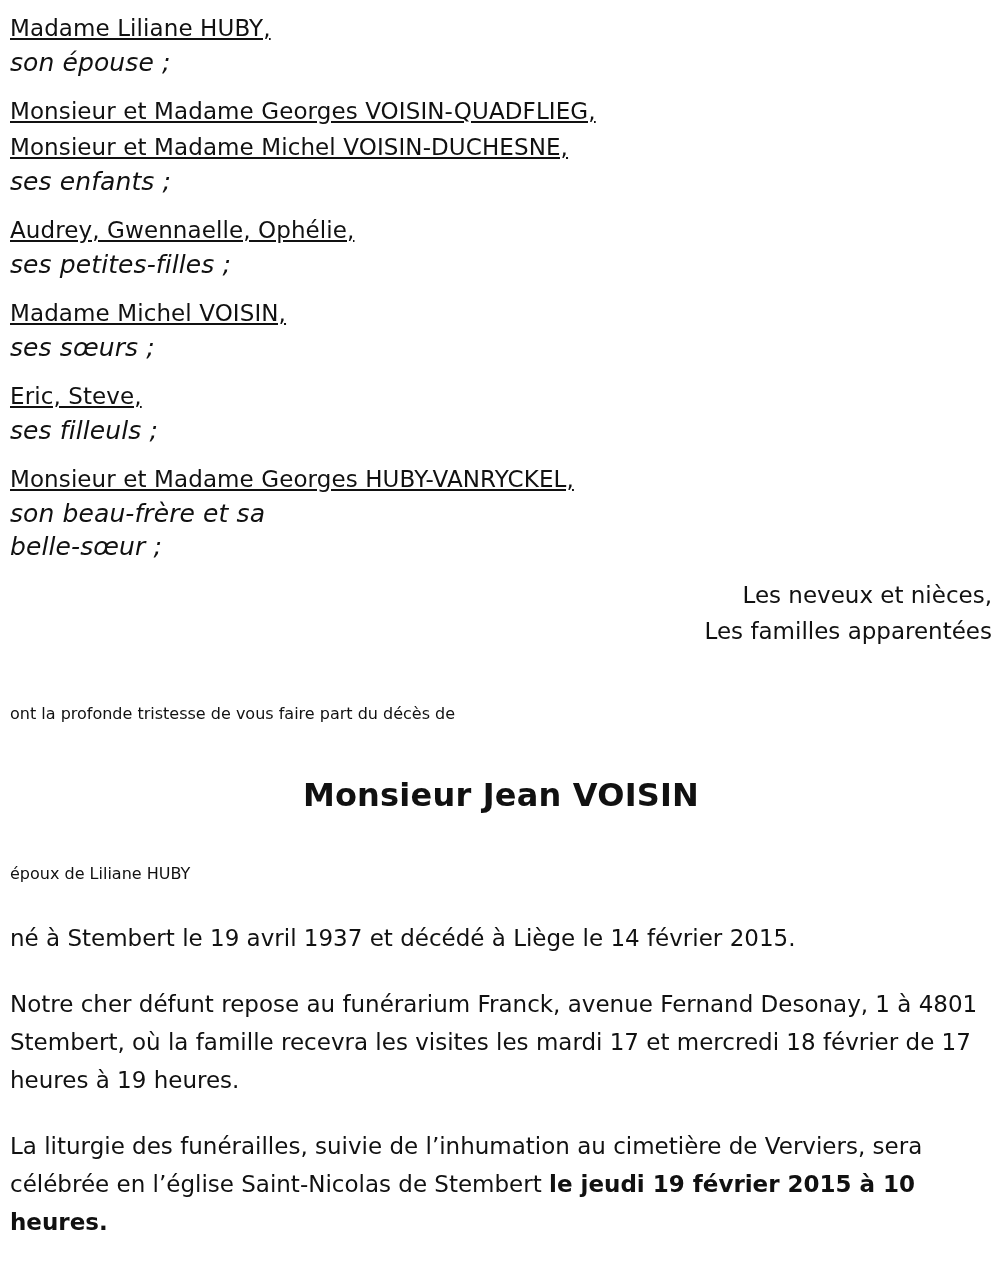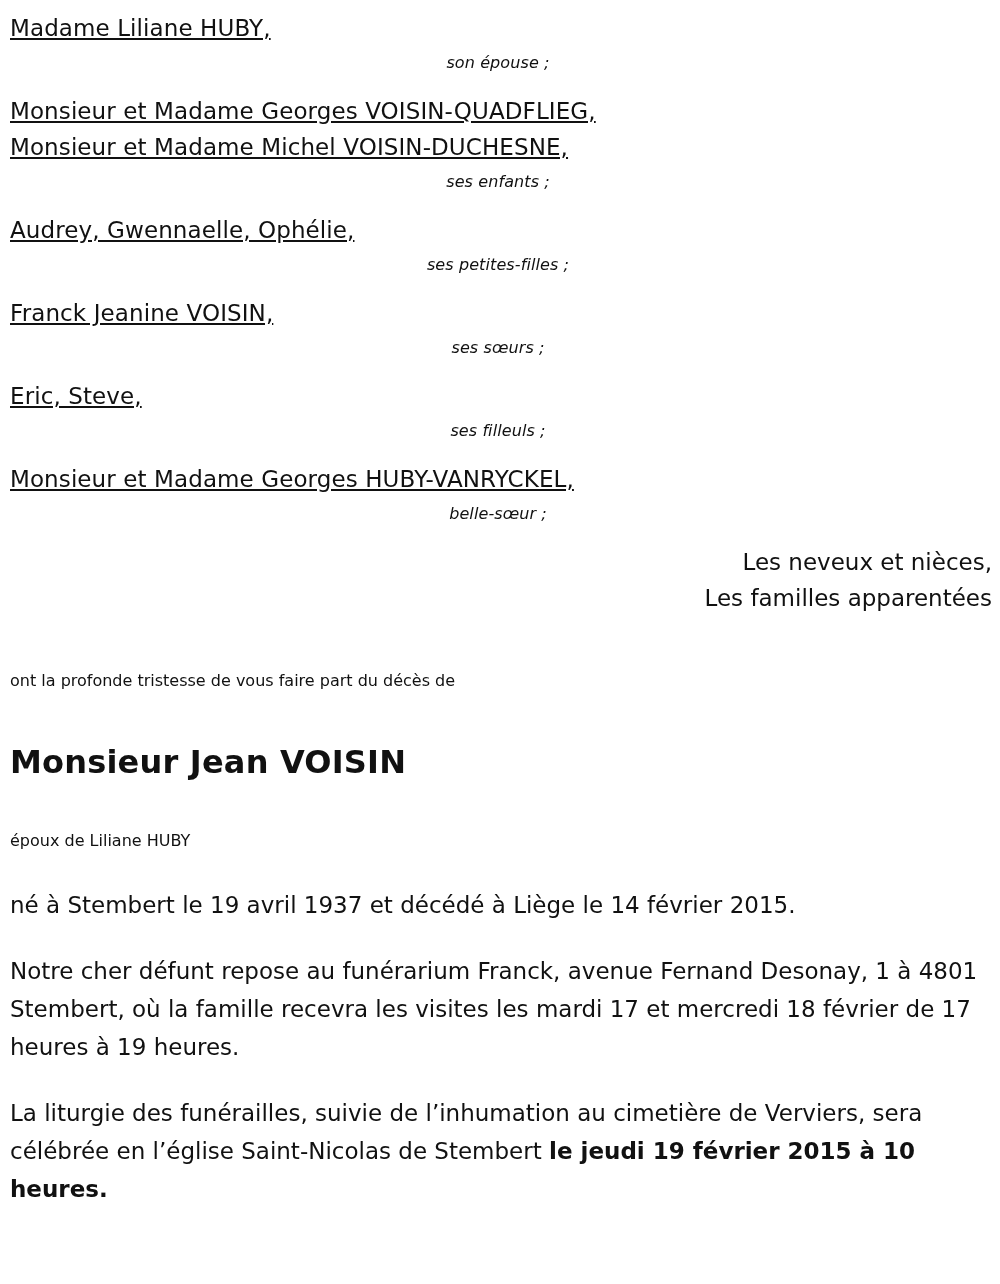--- a/index.html
+++ b/index.html
@@ -30,23 +30,23 @@
     line-height: 36px;
     letter-spacing: 0.1px;
     white-space: nowrap;
     text-decoration: underline;
   }
   .name-line {
     display: block;
   }
   .relation {
     display: block;
-    text-align: center;
+    text-align: left;
     font-style: italic;
-    font-size: 16px;
+    font-size: 25px;
     line-height: 33px;
     padding-right: 6px;
     letter-spacing: 0.1px;
   }
   .relation .rel-line {
     display: block;
   }
 
   
   .plain-names {
@@ -66,20 +66,21 @@
     margin: 48px 0 0 0;
   }
 
   
   .deceased {
     font-size: 32px;
     font-weight: bold;
     line-height: 40px;
     margin: 44px 0 0 0;
     letter-spacing: 0.2px;
+    text-align: center;
   }
 
   
   .spouse {
     font-size: 16px;
     line-height: 34px;
     margin: 42px 0 0 0;
   }
 
   
@@ -126,41 +127,42 @@
       <div class="names">
         <span class="name-line">Audrey, Gwennaelle, Ophélie,</span>
       </div>
       <div class="relation">
         <span class="rel-line">ses petites-filles ;</span>
       </div>
     </div>
 
     <div class="relblock">
       <div class="names">
-        <span class="name-line">Franck Jeanine VOISIN,</span>
+        <span class="name-line">Madame Michel VOISIN,</span>
       </div>
       <div class="relation">
         <span class="rel-line">ses sœurs ;</span>
       </div>
     </div>
 
     <div class="relblock">
       <div class="names">
         <span class="name-line">Eric, Steve,</span>
       </div>
       <div class="relation">
         <span class="rel-line">ses filleuls ;</span>
       </div>
     </div>
 
     <div class="relblock">
       <div class="names">
         <span class="name-line">Monsieur et Madame Georges HUBY-VANRYCKEL,</span>
       </div>
       <div class="relation">
+        <span class="rel-line">son beau-frère et sa</span>
         <span class="rel-line">belle-sœur ;</span>
       </div>
     </div>
 
   </div>
 
   <div class="plain-names">
     <span>Les neveux et nièces,</span>
     <span>Les familles apparentées</span>
   </div>

